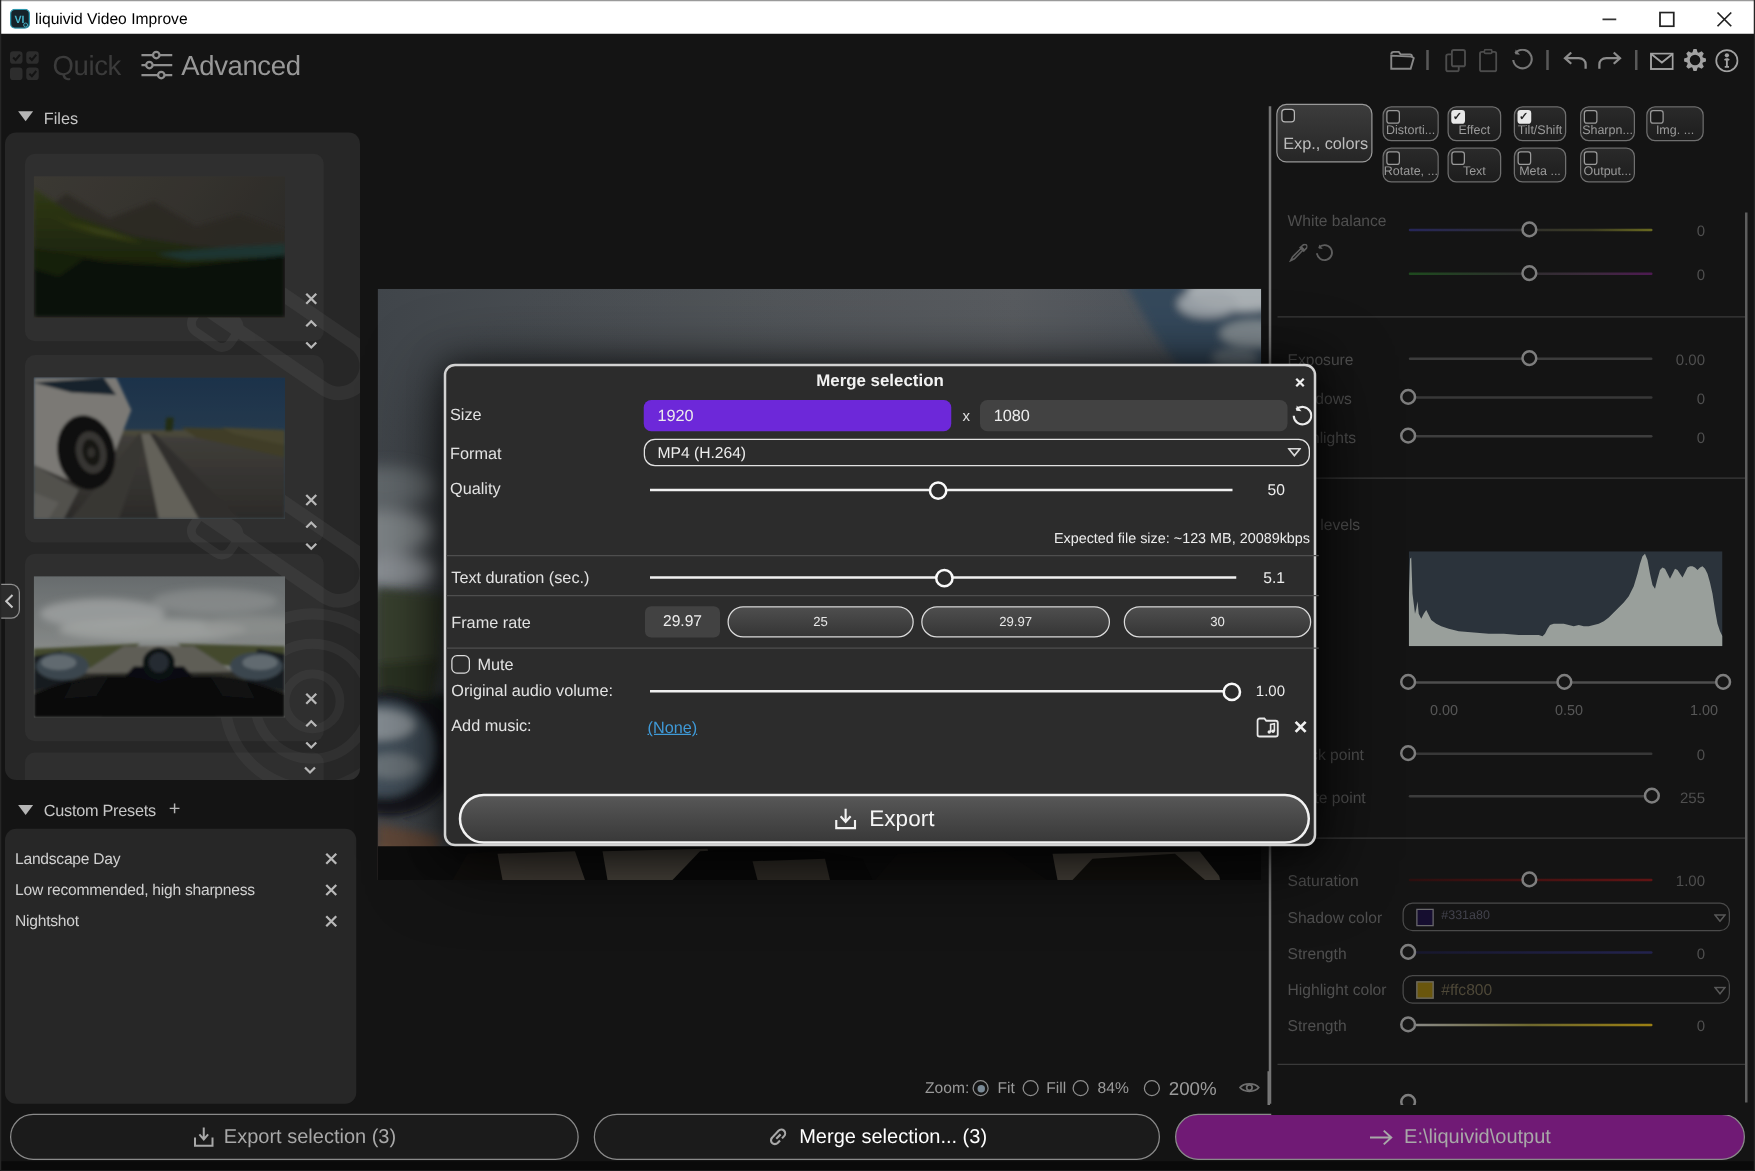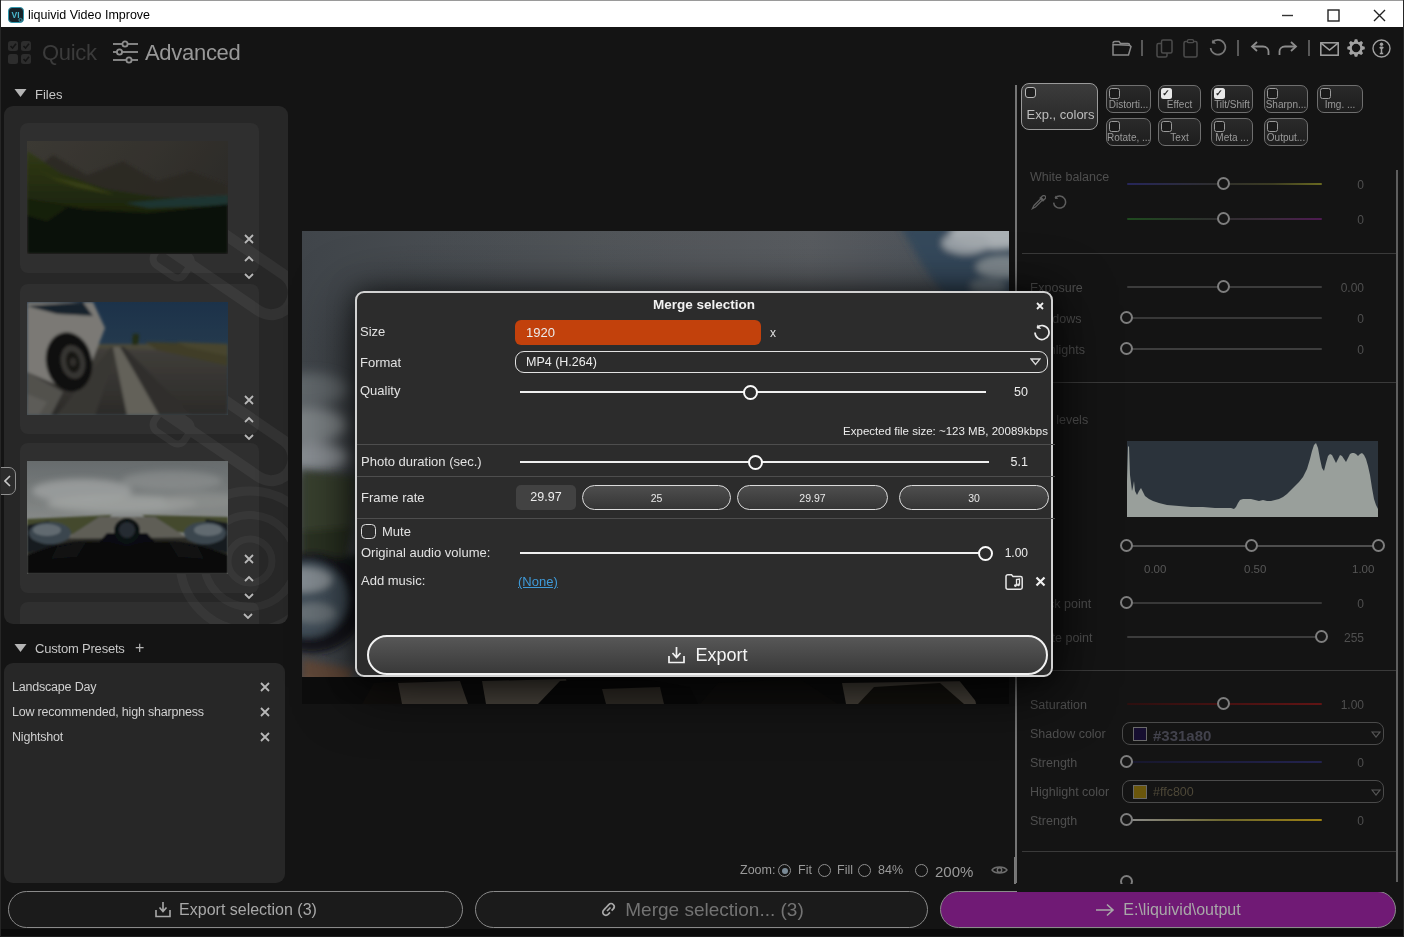--- a/index.html
+++ b/index.html
@@ -315,21 +315,21 @@
       </g>
     </svg>
   <span style="color:#a8a8a8;font-size:16px;">Export selection (3)</span>
 </div>
 <div class="ab" style="left:475px;top:891px;width:453px;height:37px;border:1.5px solid #8a8a8a;border-radius:19px;background:#1b1b1b;box-sizing:border-box;display:flex;align-items:center;justify-content:center;">
   <svg width="19" height="19" viewBox="0 0 19 19" style="margin-right:7px;">
       <g fill="none" stroke="#a8a8a8" stroke-width="1.7">
         <path d="M8 11 L11.5 7.5 M6.2 8.5 L9.8 4.6 C11 3.4 13 3.3 14.2 4.5 C15.4 5.7 15.4 7.7 14.3 8.9 L12.6 10.7 M6.5 8.2 L4.7 10.1 C3.5 11.3 3.5 13.3 4.7 14.4 C5.9 15.6 7.9 15.6 9.1 14.4 L11 12.4"></path>
       </g>
     </svg>
-  <span style="color:#737373;font-size:19px;">Merge selection... (3)</span>
+  <span style="color:#ffffff;font-size:16px;">Merge selection... (3)</span>
 </div>
 <div class="ab" style="left:940px;top:891px;width:456px;height:37px;border:1.5px solid #8a8a8a;border-radius:19px;background:#701a75;box-sizing:border-box;display:flex;align-items:center;justify-content:center;">
   <svg width="20" height="14" viewBox="0 0 20 14" style="margin-right:8px;">
       <g fill="none" stroke="#a8a8a8" stroke-width="1.6">
         <path d="M1 7 L18 7 M12 1.5 L18 7 L12 12.5"></path>
       </g>
     </svg>
   <span style="color:#a8a8a8;font-size:16px;">E:\liquivid\output</span>
 </div>
 
@@ -509,21 +509,21 @@
 <div class="ab val" style="left:1330px;top:631px;width:34px;">255</div>
 <div class="ab divR" style="left:1022px;top:670px;width:374px;"></div>
 
 <div class="ab lbl" style="left:1030px;top:698px;">Saturation</div>
 <div class="ab track" style="left:1127px;top:703px;width:195px;background:linear-gradient(90deg,#2c0f0f,#611414);"></div>
 <div class="ab knob" style="left:1217px;top:697px;"></div>
 <div class="ab val" style="left:1330px;top:698px;width:34px;">1.00</div>
 
 <div class="ab" style="left:1122px;top:722px;width:262px;height:23px;border:1.2px solid #4a4a4a;border-radius:8px;box-sizing:border-box;">
   <div class="ab" style="left:10px;top:3.5px;width:14px;height:14px;background:#160e30;border:1px solid #6a6a6a;box-sizing:border-box;"></div>
-  <div class="ab" style="left:30px;top:4px;font-size:15px;color:#42424c;font-weight:bold;">#331a80</div>
+  <div class="ab" style="left:30px;top:4px;font-size:10px;color:#42424c;">#331a80</div>
   <svg class="ab" style="left:248px;top:8px;" width="10" height="7" viewBox="0 0 10 7">
       <path d="M1 1 L5 6 L9 1 Z" fill="none" stroke="#575757" stroke-width="1.2"></path>
     </svg>
 </div>
 <div class="ab lbl" style="left:1030px;top:727px;">Shadow color</div>
 <div class="ab lbl" style="left:1030px;top:756px;">Strength</div>
 <div class="ab track" style="left:1127px;top:761px;width:195px;background:linear-gradient(90deg,#17172c,#23234e);"></div>
 <div class="ab knob" style="left:1120px;top:755px;"></div>
 <div class="ab val" style="left:1330px;top:756px;width:34px;">0</div>
 
@@ -543,22 +543,23 @@
 <div class="ab knob" style="left:1120px;top:875px;"></div>
 <div class="ab" style="left:1017px;top:884px;width:379px;height:8px;background:#141414;"></div>
 
 <div class="ab" style="left:355px;top:291px;width:698px;height:386px;background:#2c2c2c;border:2px solid #d2d2d2;border-radius:9px;box-sizing:border-box;box-shadow:0 12px 60px rgba(0,0,0,0.8),0 0 25px rgba(0,0,0,0.55);">
   <div class="ab" style="left:0;top:4px;width:694px;text-align:center;font-size:13.5px;font-weight:bold;color:#f2f2f2;">Merge selection</div>
   <svg class="ab" style="left:679px;top:9px;" width="8" height="8" viewBox="0 0 8 8">
       <path d="M1 1 L7 7 M7 1 L1 7" stroke="#f0f0f0" stroke-width="1.8"></path>
     </svg>
 
   <div class="ab mlbl" style="left:3px;top:24px;height:29px;display:flex;align-items:center;">Size</div>
-  <div class="ab" style="left:158px;top:27px;width:246px;height:25px;background:#c2410c;border-radius:6px;color:#ececec;font-size:13px;line-height:25px;padding-left:11px;box-sizing:border-box;">1920</div>
+  <div class="ab" style="left:158px;top:27px;width:246px;height:25px;background:#6d28d9;border-radius:6px;color:#ececec;font-size:13px;line-height:25px;padding-left:11px;box-sizing:border-box;">1920</div>
   <div class="ab" style="left:413px;top:33px;font-size:12px;color:#e0e0e0;">x</div>
+  <div class="ab" style="left:427px;top:27px;width:246px;height:25px;background:#424242;border-radius:6px;color:#ececec;font-size:13px;line-height:25px;padding-left:11px;box-sizing:border-box;">1080</div>
   <svg class="ab" style="left:676px;top:31px;" width="17" height="17" viewBox="0 0 17 17">
     <path d="M4 3.6 A 7 7 0 1 1 2 8.6" fill="none" stroke="#ececec" stroke-width="1.7"></path>
     <path d="M4.4 0.4 L4 4.6 L8.2 5 Z" fill="#ececec"></path>
   </svg>
 
   <div class="ab mlbl" style="left:3px;top:56px;height:26px;display:flex;align-items:center;">Format</div>
   <div class="ab" style="left:158px;top:58px;width:533px;height:22px;border:1.5px solid #e2e2e2;border-radius:9px;box-sizing:border-box;">
     <div class="ab" style="left:10px;top:0;height:19px;display:flex;align-items:center;color:#ececec;font-size:12.5px;">MP4 (H.264)</div>
     <svg class="ab" style="left:514px;top:6px;" width="11" height="8" viewBox="0 0 11 8">
         <path d="M1 1 L5.5 6.5 L10 1 Z" fill="none" stroke="#d8d8d8" stroke-width="1.3"></path>
@@ -566,21 +567,21 @@
   </div>
 
   <div class="ab mlbl" style="left:3px;top:84px;height:27px;display:flex;align-items:center;">Quality</div>
   <div class="ab" style="left:163px;top:98px;width:466px;height:2px;background:#f0f0f0;"></div>
   <div class="ab mknob" style="left:386px;top:91.5px;"></div>
   <div class="ab" style="left:635px;top:92px;width:36px;text-align:right;color:#ececec;font-size:12.5px;">50</div>
 
   <div class="ab" style="left:0;top:132px;width:691px;text-align:right;color:#ececec;font-size:11.5px;">Expected file size: ~123 MB, 20089kbps</div>
   <div class="mdiv" style="top:151px;"></div>
 
-  <div class="ab mlbl" style="left:4px;top:155px;height:27px;display:flex;align-items:center;">Photo duration (sec.)</div>
+  <div class="ab mlbl" style="left:4px;top:155px;height:27px;display:flex;align-items:center;">Text duration (sec.)</div>
   <div class="ab" style="left:163px;top:168px;width:469px;height:2px;background:#f0f0f0;"></div>
   <div class="ab mknob" style="left:391px;top:161.5px;"></div>
   <div class="ab" style="left:635px;top:162px;width:36px;text-align:right;color:#ececec;font-size:12.5px;">5.1</div>
   <div class="mdiv" style="top:183px;"></div>
 
   <div class="ab mlbl" style="left:4px;top:192px;height:25px;display:flex;align-items:center;">Frame rate</div>
   <div class="ab" style="left:159px;top:192px;width:60px;height:25px;background:#424242;border-radius:5px;color:#ececec;font-size:12.5px;line-height:25px;text-align:center;">29.97</div>
   <div class="pill" style="left:225px;top:192px;width:149px;height:25px;">25</div>
   <div class="pill" style="left:380px;top:192px;width:151px;height:25px;">29.97</div>
   <div class="pill" style="left:542px;top:192px;width:150px;height:25px;">30</div>

